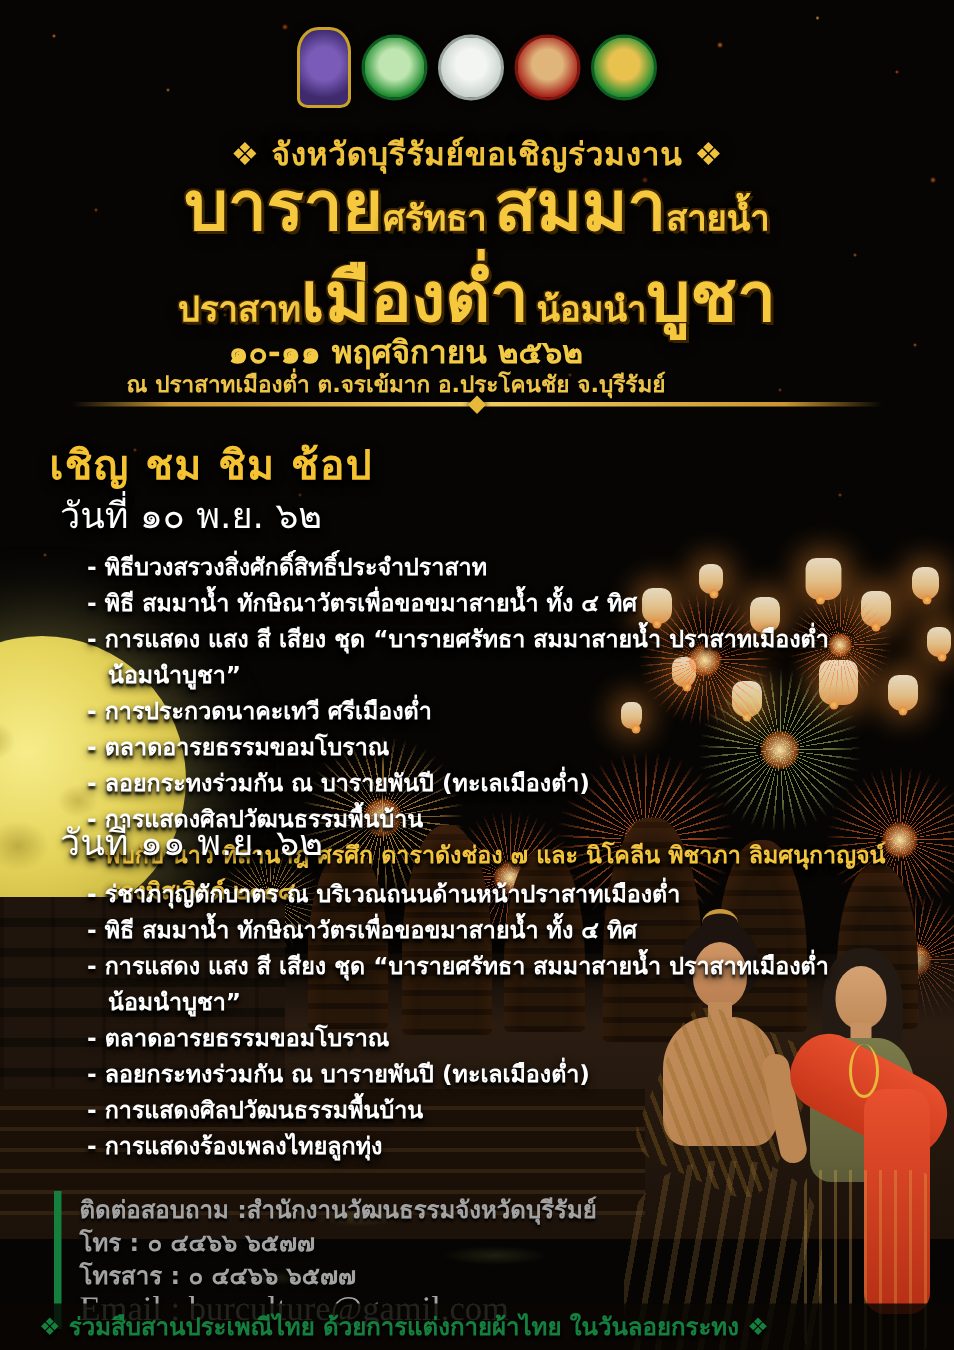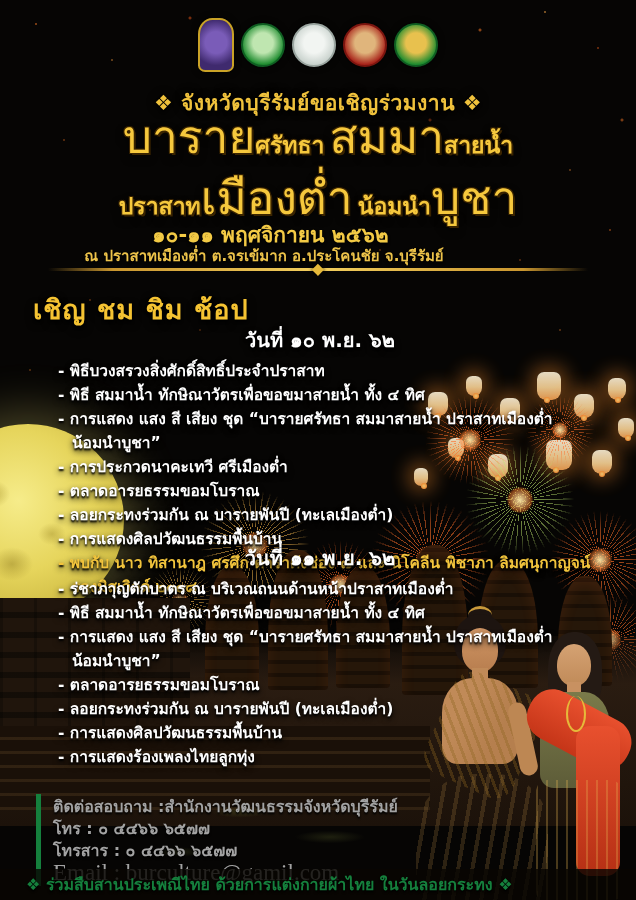--- a/index.html
+++ b/index.html
@@ -129,21 +129,21 @@
   .logo-row{position:absolute;left:0;top:18px;width:636px;display:flex;justify-content:center;align-items:center;gap:7px;}
   .logo{width:40px;height:40px;border-radius:50%;box-shadow:0 0 6px rgba(0,0,0,.8);}
   .logo.shield{width:32px;height:50px;border-radius:40% 40% 20% 20%/30% 30% 12% 12%;}
   .invite{
     position:absolute;left:0;top:86px;width:636px;text-align:center;
     color:#f0c23c;font-size:21px;font-weight:bold;letter-spacing:.5px;
     text-shadow:0 2px 3px #000, 0 0 10px rgba(0,0,0,.9);
   }
   .title{position:absolute;left:0;top:112px;width:636px;text-align:center;color:#f6c83d;line-height:50px;
     text-shadow:-1px -1px 0 #3a2400,1px -1px 0 #3a2400,-1px 1px 0 #3a2400,2px 2px 0 #3a2400,0 4px 8px rgba(0,0,0,.85);}
-  .title .big{font-size:46px;font-weight:normal;}
+  .title .big{font-size:46px;font-weight:bold;}
   .title .small{font-size:23px;font-weight:bold;}
   .title-date{
     position:absolute;left:0;top:218px;width:541px;text-align:center;
     color:#f3ca45;font-size:21px;font-weight:bold;
     text-shadow:0 2px 3px #000;
   }
   .title-venue{
     position:absolute;left:0;top:244px;width:528px;text-align:center;
     color:#edc34a;font-size:15px;font-weight:bold;
     text-shadow:0 2px 3px #000;
@@ -155,22 +155,22 @@
 
   
   .section-header{
     position:absolute;left:33px;top:288px;
     color:#f5c332;font-size:27px;font-weight:bold;letter-spacing:1px;
     text-shadow:0 2px 3px #000,0 3px 8px rgba(0,0,0,.9);
   }
   .day-block{position:absolute;left:40px;width:560px;color:#fff;}
   .day1{top:324px;}
   .day2{top:542px;}
-  .day-header{font-size:20px;font-weight:bold;margin-bottom:3px;
-    text-shadow:0 2px 2px #000,0 3px 6px rgba(0,0,0,.9);text-align:center;}
+  .day-header{font-size:24px;font-weight:normal;margin-bottom:3px;
+    text-shadow:0 2px 2px #000,0 3px 6px rgba(0,0,0,.9);}
   .items .item{
     font-size:15.5px;font-weight:bold;line-height:24px;
     padding-left:32px;text-indent:-14px;white-space:pre-wrap;
     text-shadow:0 2px 2px #000,0 3px 6px rgba(0,0,0,.95);
   }
   .items .item.gold{color:#f2c43c;}
 
   
   .contact{
     position:absolute;left:36px;top:794px;

